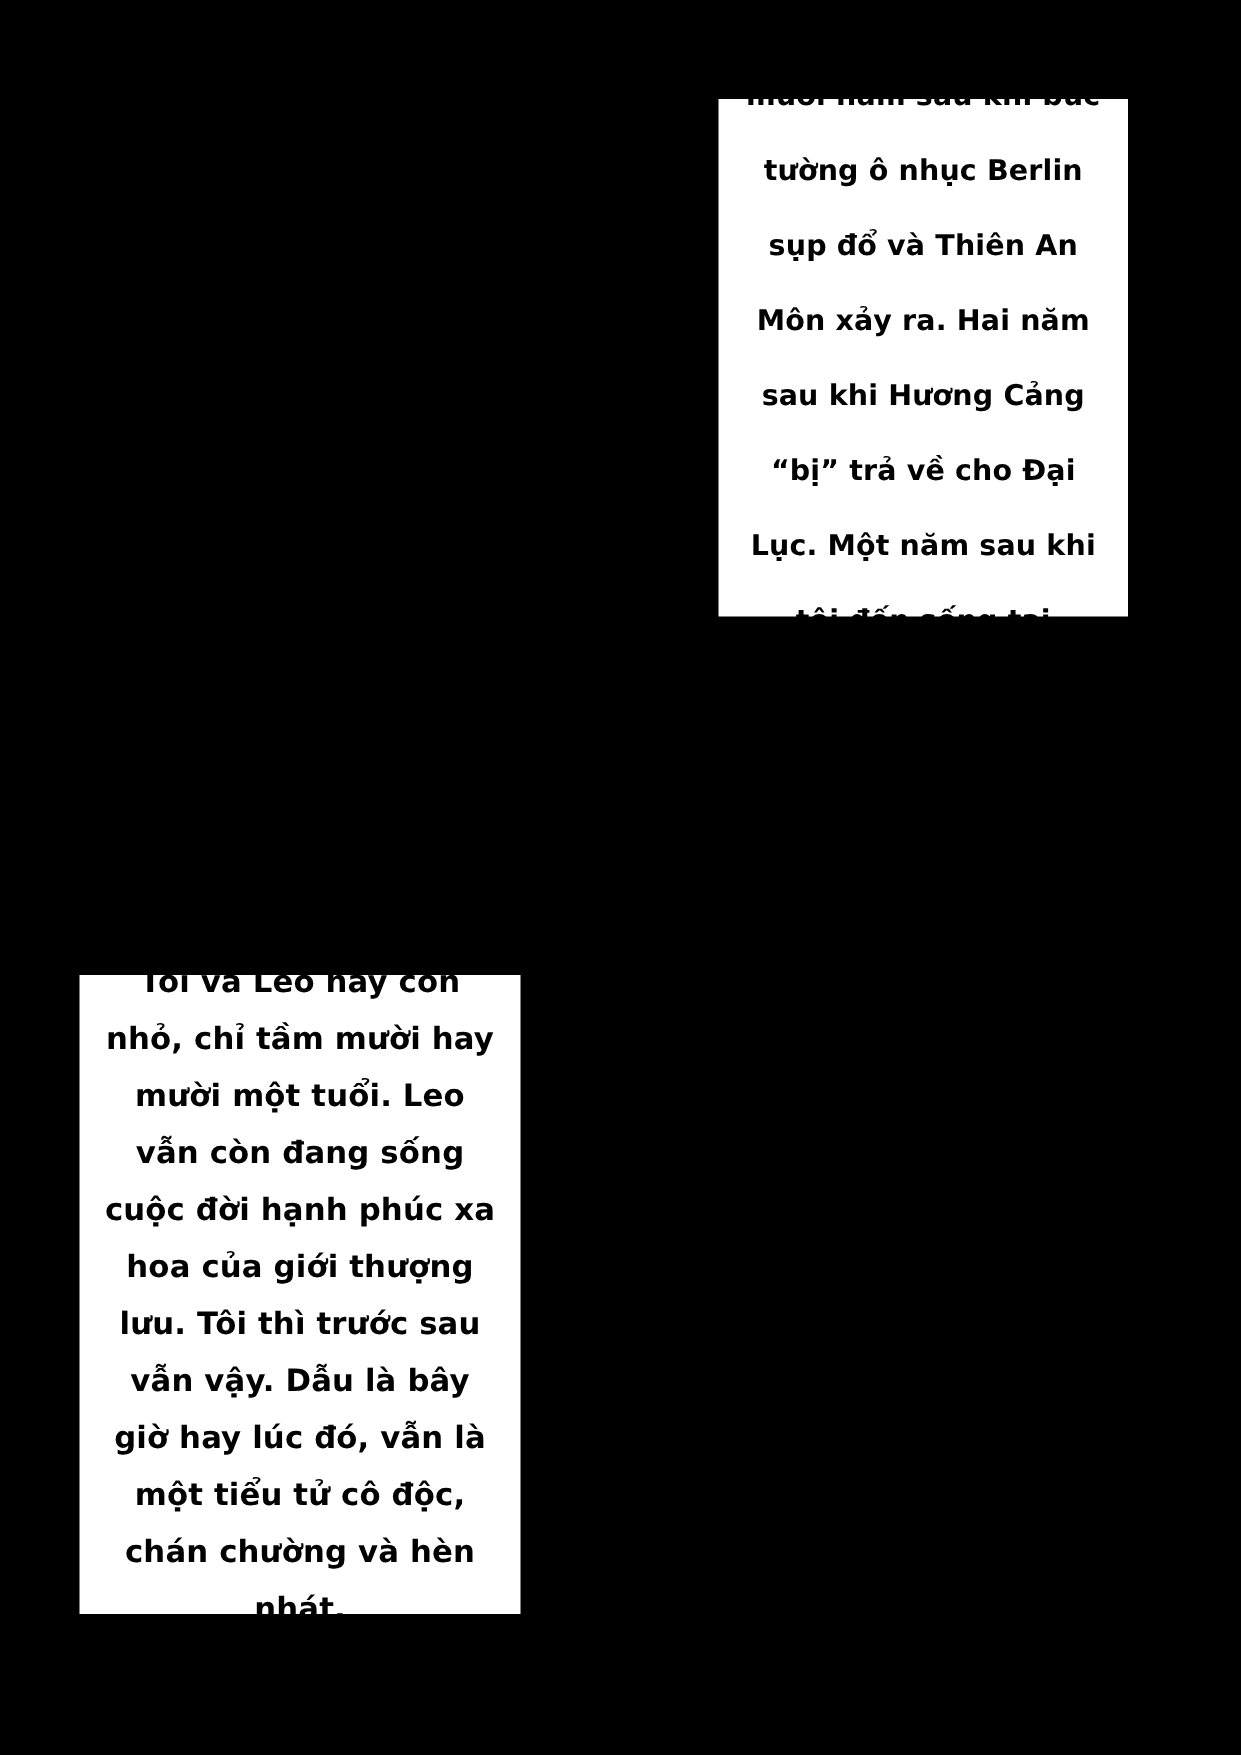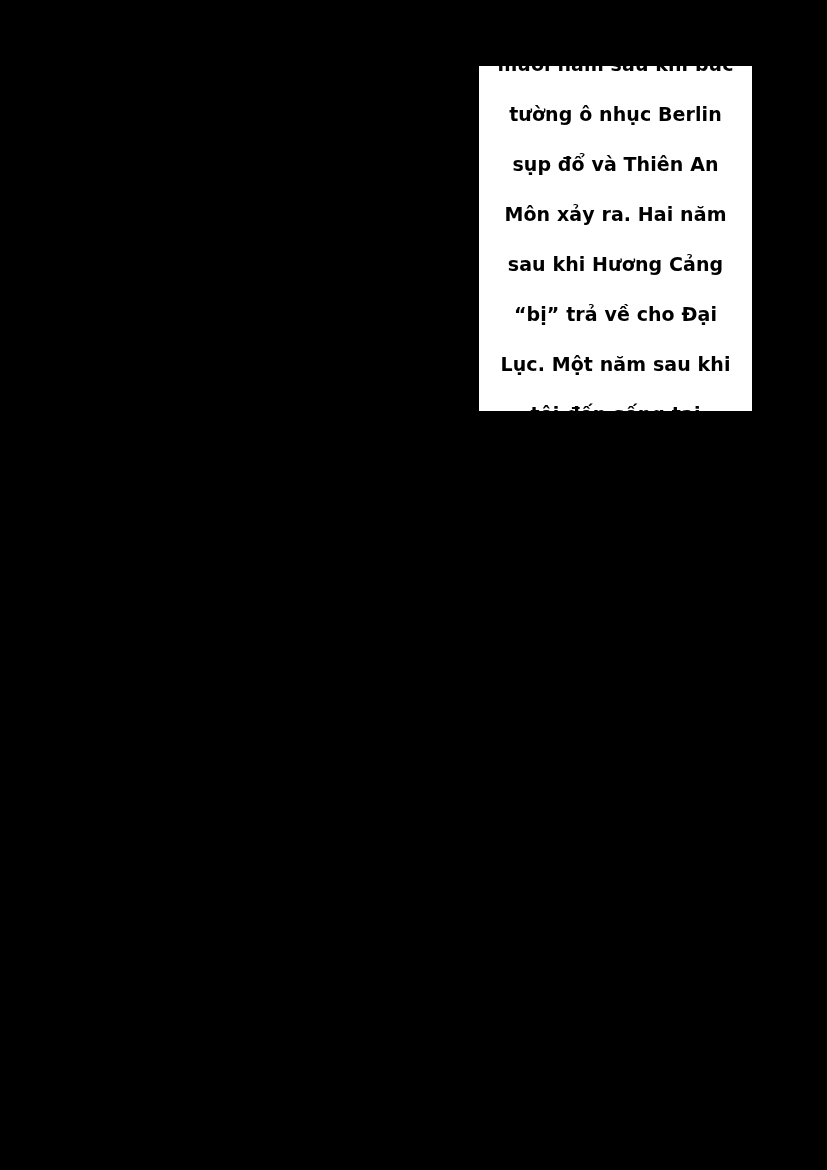--- a/index.html
+++ b/index.html
@@ -64,14 +64,17 @@
 </style>
 </head>
 <body>
 
 <div class="page">
 
   <div class="panel" id="bubble-top">
     <span class="panel-text">Đó là vào năm 1999, mười năm sau khi bức tường ô nhục Berlin sụp đổ và Thiên An Môn xảy ra. Hai năm sau khi Hương Cảng “bị” trả về cho Đại Lục. Một năm sau khi tôi đến sống tại Scralia.</span>
   </div>
 
+  <div class="panel" id="bubble-bottom">
+    <span class="panel-text">Tôi và Leo hãy còn nhỏ, chỉ tầm mười hay mười một tuổi. Leo vẫn còn đang sống cuộc đời hạnh phúc xa hoa của giới thượng lưu. Tôi thì trước sau vẫn vậy. Dẫu là bây giờ hay lúc đó, vẫn là một tiểu tử cô độc, chán chường và hèn nhát.</span>
+  </div>
 
 </div>
 
 </body></html>

